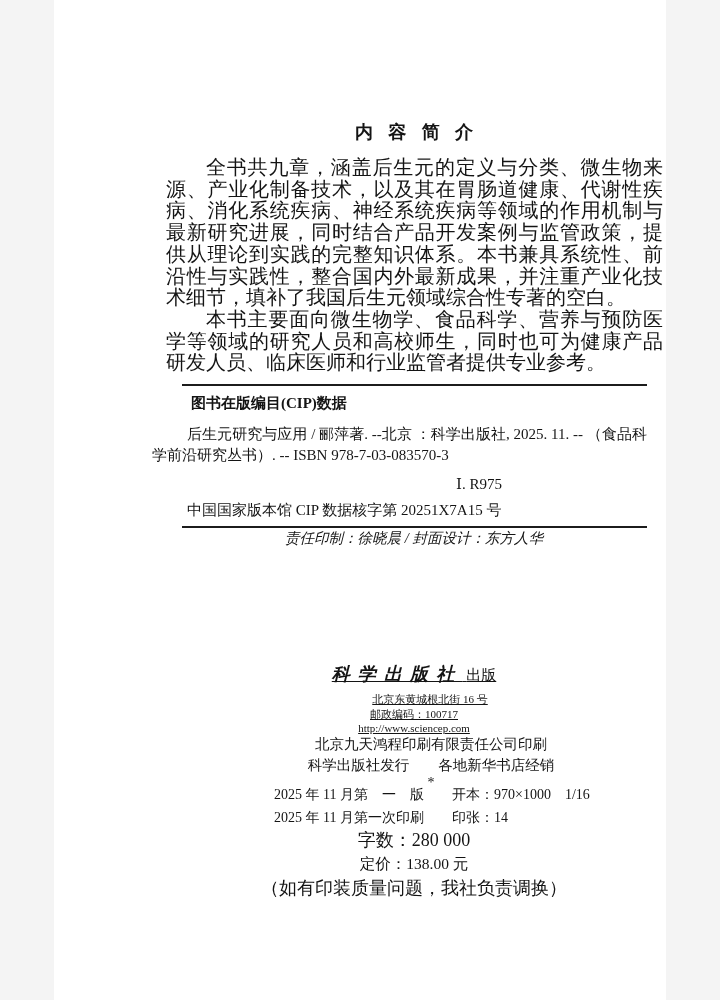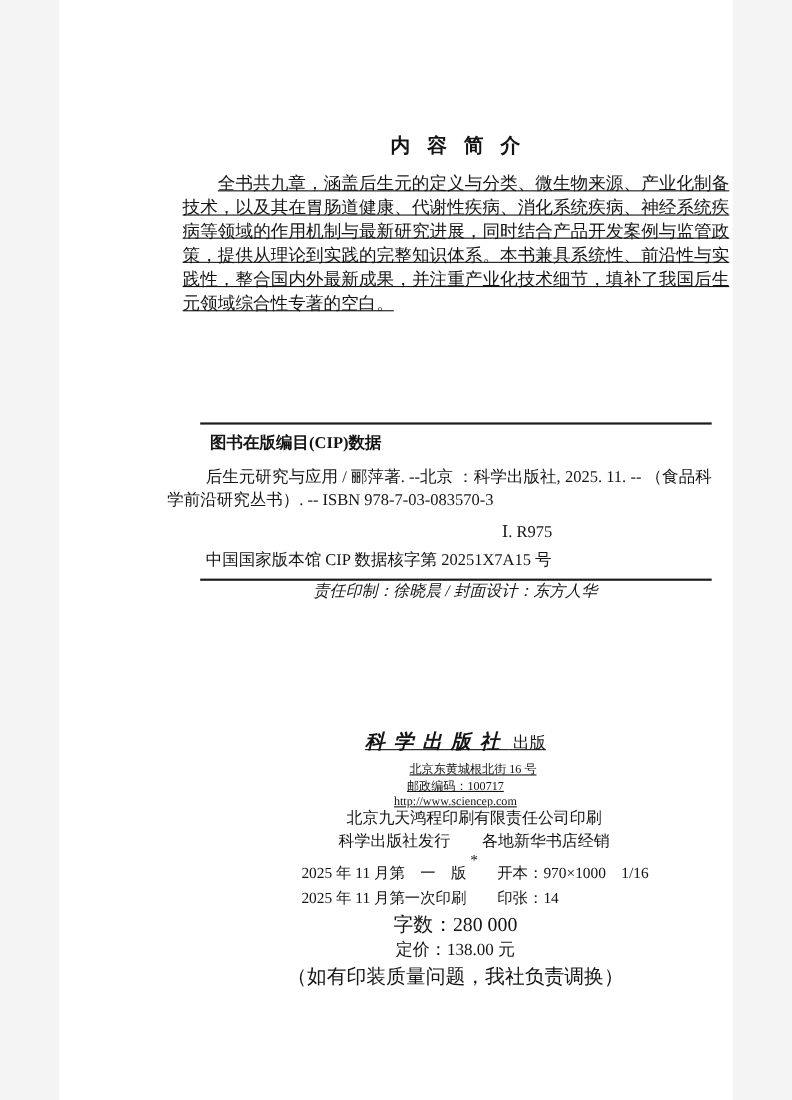--- a/index.html
+++ b/index.html
@@ -14,22 +14,22 @@
 
   .page-title {
     top:120px; text-align:center;
     font-size:18px; font-weight:bold;
     letter-spacing:0.85em; text-indent:0.85em;
     line-height:24px;
   }
 
   .intro { top:157px; left:112px; width:497px; }
   .intro p {
-    font-size:16px; line-height:21.7px;
-    text-align:justify; text-indent:2em;text-decoration:underline;
+    font-size:20px; line-height:21.7px;
+    text-align:justify; text-indent:2em;
   }
 
   .cip { top:384px; }
   .rule { margin-left:128px; width:465px; border-top:2px solid #1c1c1c; height:0; }
   .cip-heading { margin:8px 0 0 137px; font-size:15px; font-weight:bold; line-height:19px; }
   .cip-entry {
     margin:11px 127px 0 98px; font-size:15px; line-height:21px;
     text-indent:35px; text-align:justify;
   }
   .cip-class  { margin:9px 0 0 130px; font-size:15px; line-height:19px;text-align:center; }
@@ -59,20 +59,21 @@
 </style>
 </head>
 <body>
 
 <div class="page">
 
   <h1 class="abs page-title">内容简介</h1>
 
   <div class="abs intro">
     <p>全书共九章，涵盖后生元的定义与分类、微生物来源、产业化制备技术，以及其在胃肠道健康、代谢性疾病、消化系统疾病、神经系统疾病等领域的作用机制与最新研究进展，同时结合产品开发案例与监管政策，提供从理论到实践的完整知识体系。本书兼具系统性、前沿性与实践性，整合国内外最新成果，并注重产业化技术细节，填补了我国后生元领域综合性专著的空白。</p>
+    <p>本书主要面向微生物学、食品科学、营养与预防医学等领域的研究人员和高校师生，同时也可为健康产品研发人员、临床医师和行业监管者提供专业参考。</p>
   </div>
 
   <div class="abs cip">
     <div class="rule"></div>
     <div class="cip-heading">图书在版编目(CIP)数据</div>
     <p class="cip-entry">后生元研究与应用 / 郦萍著. --北京 ：科学出版社, 2025. 11. -- （食品科学前沿研究丛书）. -- ISBN 978-7-03-083570-3</p>
     <div class="cip-class">Ⅰ. R975</div>
     <div class="cip-record">中国国家版本馆 CIP 数据核字第 20251X7A15 号</div>
     <div class="rule rule-bottom"></div>
   </div>

